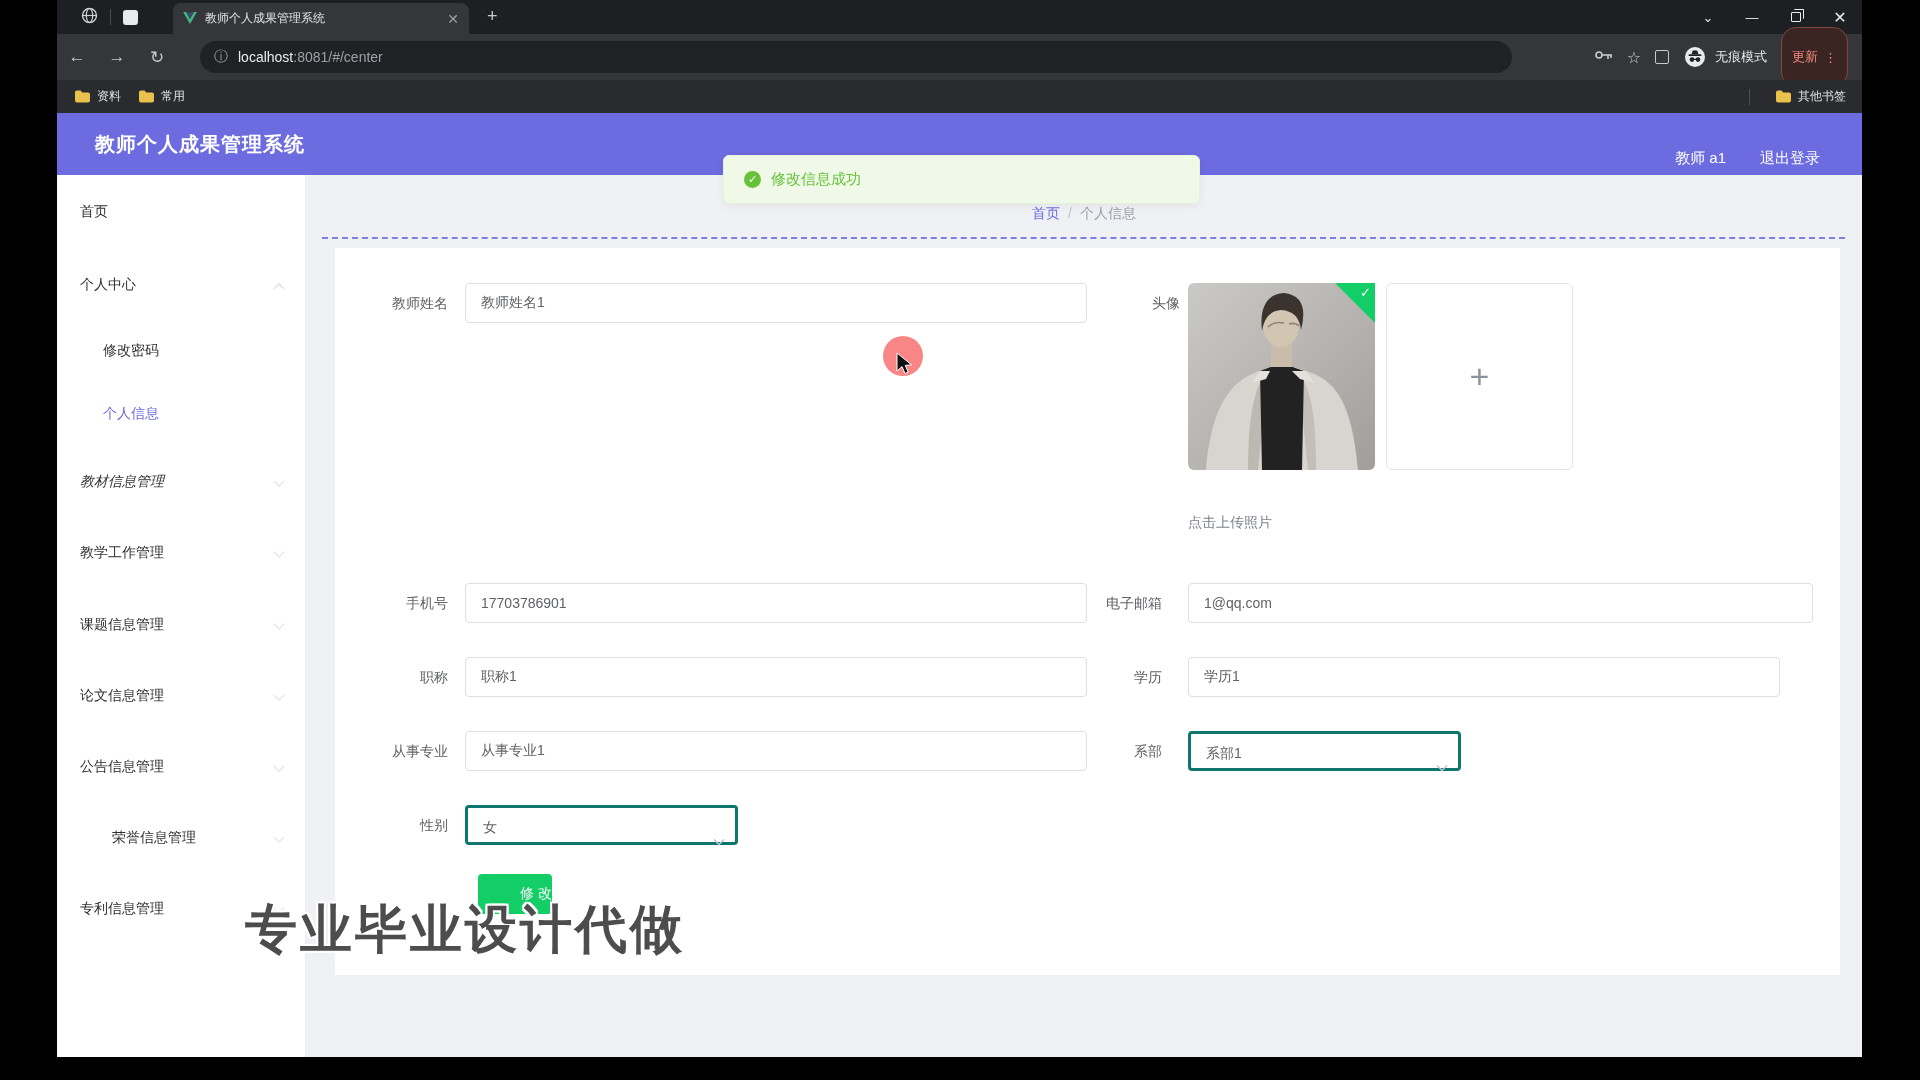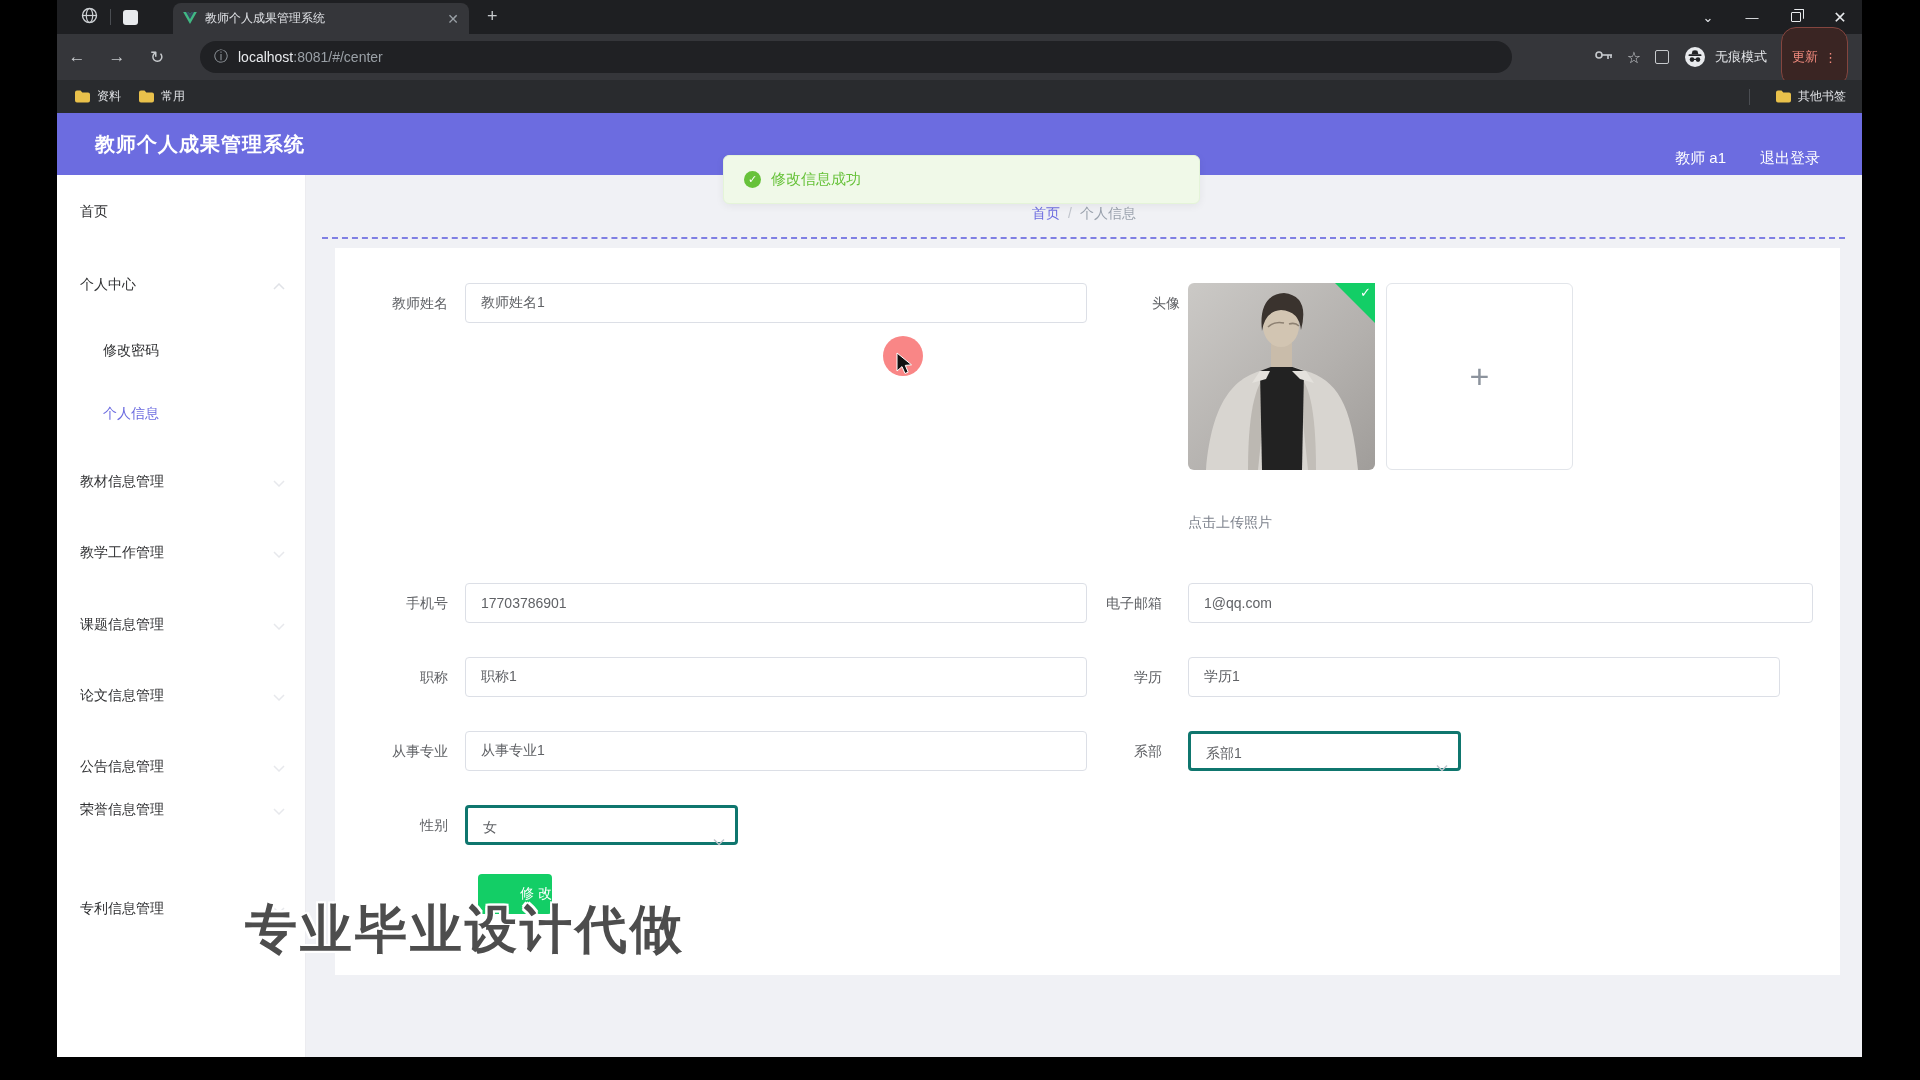--- a/index.html
+++ b/index.html
@@ -235,21 +235,21 @@
         <span class="side-arrow"><svg width="12" height="7" viewBox="0 0 12 7">
               <polyline points="1,6 6,1 11,6" fill="none" stroke="#c8ccd4" stroke-width="1.5"></polyline>
             </svg></span>
         </div>
       <div class="side-item sub" style="top:165px;">
           <span class="lbl">修改密码</span>
         </div>
       <div class="side-item sub active" style="top:228px;">
           <span class="lbl">个人信息</span>
         </div>
-      <div class="side-item" style="top:296px;">
+      <div class="side-item" style="top:296px;font-style:italic;">
           <span class="lbl">教材信息管理</span>
         <span class="side-arrow"><svg width="12" height="7" viewBox="0 0 12 7">
               <polyline points="1,1 6,6 11,1" fill="none" stroke="#d4d7de" stroke-width="1.5"></polyline>
             </svg></span>
         </div>
       <div class="side-item" style="top:367px;">
           <span class="lbl">教学工作管理</span>
         <span class="side-arrow"><svg width="12" height="7" viewBox="0 0 12 7">
               <polyline points="1,1 6,6 11,1" fill="none" stroke="#d4d7de" stroke-width="1.5"></polyline>
             </svg></span>
@@ -265,21 +265,21 @@
         <span class="side-arrow"><svg width="12" height="7" viewBox="0 0 12 7">
               <polyline points="1,1 6,6 11,1" fill="none" stroke="#d4d7de" stroke-width="1.5"></polyline>
             </svg></span>
         </div>
       <div class="side-item" style="top:581px;">
           <span class="lbl">公告信息管理</span>
         <span class="side-arrow"><svg width="12" height="7" viewBox="0 0 12 7">
               <polyline points="1,1 6,6 11,1" fill="none" stroke="#d4d7de" stroke-width="1.5"></polyline>
             </svg></span>
         </div>
-      <div class="side-item" style="top:624px;">
+      <div class="side-item" style="top:652px;padding-left:32px;">
           <span class="lbl">荣誉信息管理</span>
         <span class="side-arrow"><svg width="12" height="7" viewBox="0 0 12 7">
               <polyline points="1,1 6,6 11,1" fill="none" stroke="#d4d7de" stroke-width="1.5"></polyline>
             </svg></span>
         </div>
       <div class="side-item" style="top:723px;">
           <span class="lbl">专利信息管理</span>
         <span class="side-arrow"><svg width="12" height="7" viewBox="0 0 12 7">
               <polyline points="1,1 6,6 11,1" fill="none" stroke="#d4d7de" stroke-width="1.5"></polyline>
             </svg></span>

